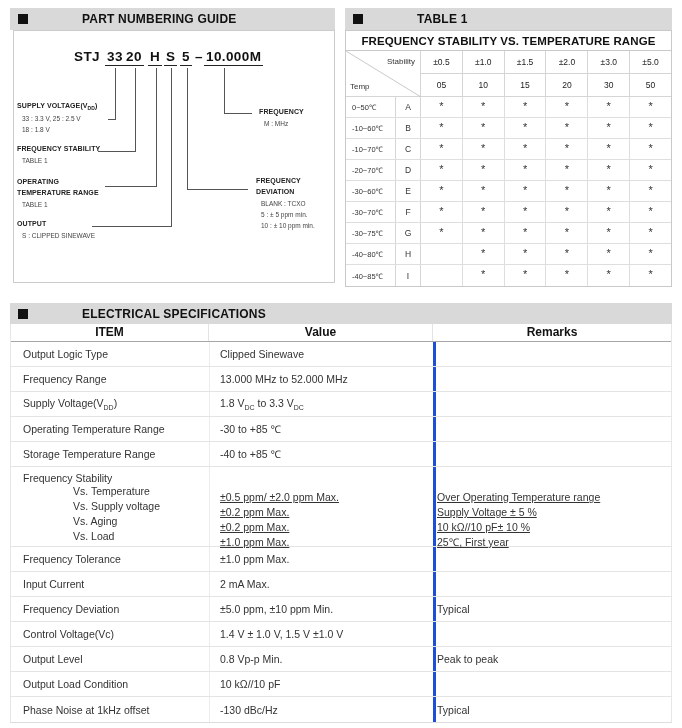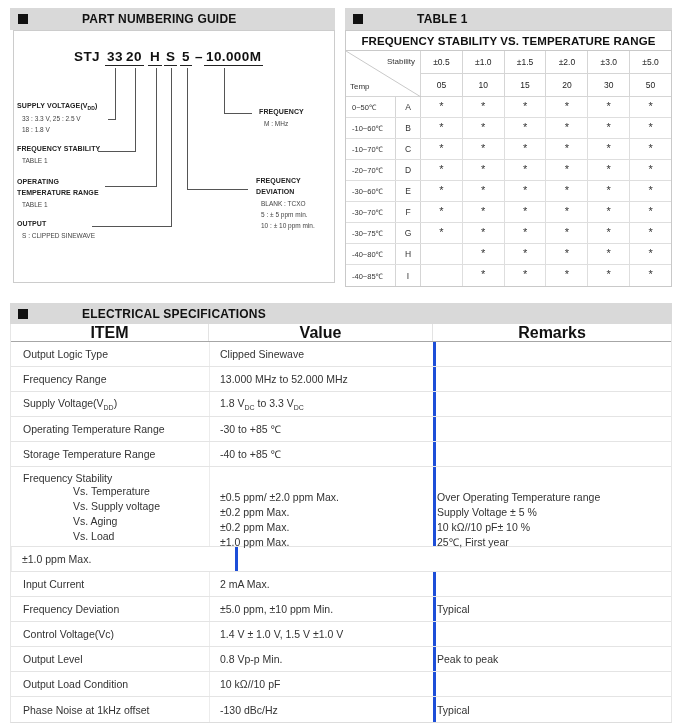--- a/index.html
+++ b/index.html
@@ -47,38 +47,38 @@
   .ct { width:50px; border-right:1px solid #d5d5d5; display:flex; align-items:center; padding-left:6px; font-size:7.5px; color:#333; }
   .cc { width:25px; border-right:1px solid #d5d5d5; display:flex; align-items:center; justify-content:center; font-size:8.5px; color:#333; }
   .cs { flex:1; border-right:1px solid #dedede; display:flex; align-items:flex-start; justify-content:center; font-size:11px; color:#333; padding-top:4px; line-height:1; }
   .cs:last-child { border-right:none; }
 
   
   #spec-section { left:10px; top:303px; width:568px; }
   #spec-section .bar { height:21px; width:662px; }
   .stable { position:absolute; top:21px; left:0; width:662px; border-left:1px solid #e6e6e6; border-right:1px solid #e6e6e6; border-bottom:1px solid #ddd; background:#fff; }
   .shead { display:flex; height:18px; border-bottom:1px solid #a6a6a6; }
-  .shead div { font-weight:bold; font-size:16px; color:#111; text-align:center; line-height:17px; }
+  .shead div { font-weight:bold; font-size:12px; color:#111; text-align:center; line-height:17px; }
   .h-item { width:198px; border-right:1px solid #e3e3e3; }
   .h-val { width:224px; border-right:1px solid #e3e3e3; }
   .h-rem { flex:1; }
   .srow { display:flex; height:25px; border-bottom:1px solid #e4e4e4; font-size:10.5px; color:#333; }
   .srow:last-child { border-bottom:none; }
   .ci { width:198px; padding-left:12px; display:flex; align-items:center; }
   .cv { width:224px; padding-left:10px; border-left:1px solid #ececec; display:flex; align-items:center; }
   .cr { flex:1; padding-left:1px; border-left:3px solid #1d4ed8; display:flex; align-items:center; }
   .srow sub { font-size:7px; }
   .srow.multi { height:80px; }
   .srow.multi .ci, .srow.multi .cv, .srow.multi .cr { display:block; }
   .srow.multi .ci { padding-top:5px; }
   .fs-label { font-size:10.5px; }
   .fs-sub { margin-left:50px; margin-top:0; line-height:15px; }
   .fs-sub:first-of-type { margin-top:3px; }
   .srow.multi .cv, .srow.multi .cr { padding-top:23px; }
-  .fs-line { line-height:15px; }
+  .fs-line { line-height:15px;text-decoration:underline; }
 </style>
 </head>
 <body>
 
 <div class="abs" id="part-section">
   <div class="bar">
     <span class="bullet"></span>
     <span class="bar-label">PART NUMBERING GUIDE</span>
   </div>
   <div class="pbox">
@@ -324,20 +324,21 @@
       </div>
       <div class="cr">
         <div class="fs-line">Over Operating Temperature range</div>
         <div class="fs-line">Supply Voltage ± 5 %</div>
         <div class="fs-line">10 kΩ//10 pF± 10 %</div>
         <div class="fs-line">25℃, First year</div>
       </div>
     </div>
 
     <div class="srow">
+        <div class="ci">Frequency Tolerance</div>
         <div class="cv">±1.0 ppm Max.</div>
         <div class="cr"></div>
       </div>
     <div class="srow">
         <div class="ci">Input Current</div>
         <div class="cv">2 mA Max.</div>
         <div class="cr"></div>
       </div>
     <div class="srow">
         <div class="ci">Frequency Deviation</div>

